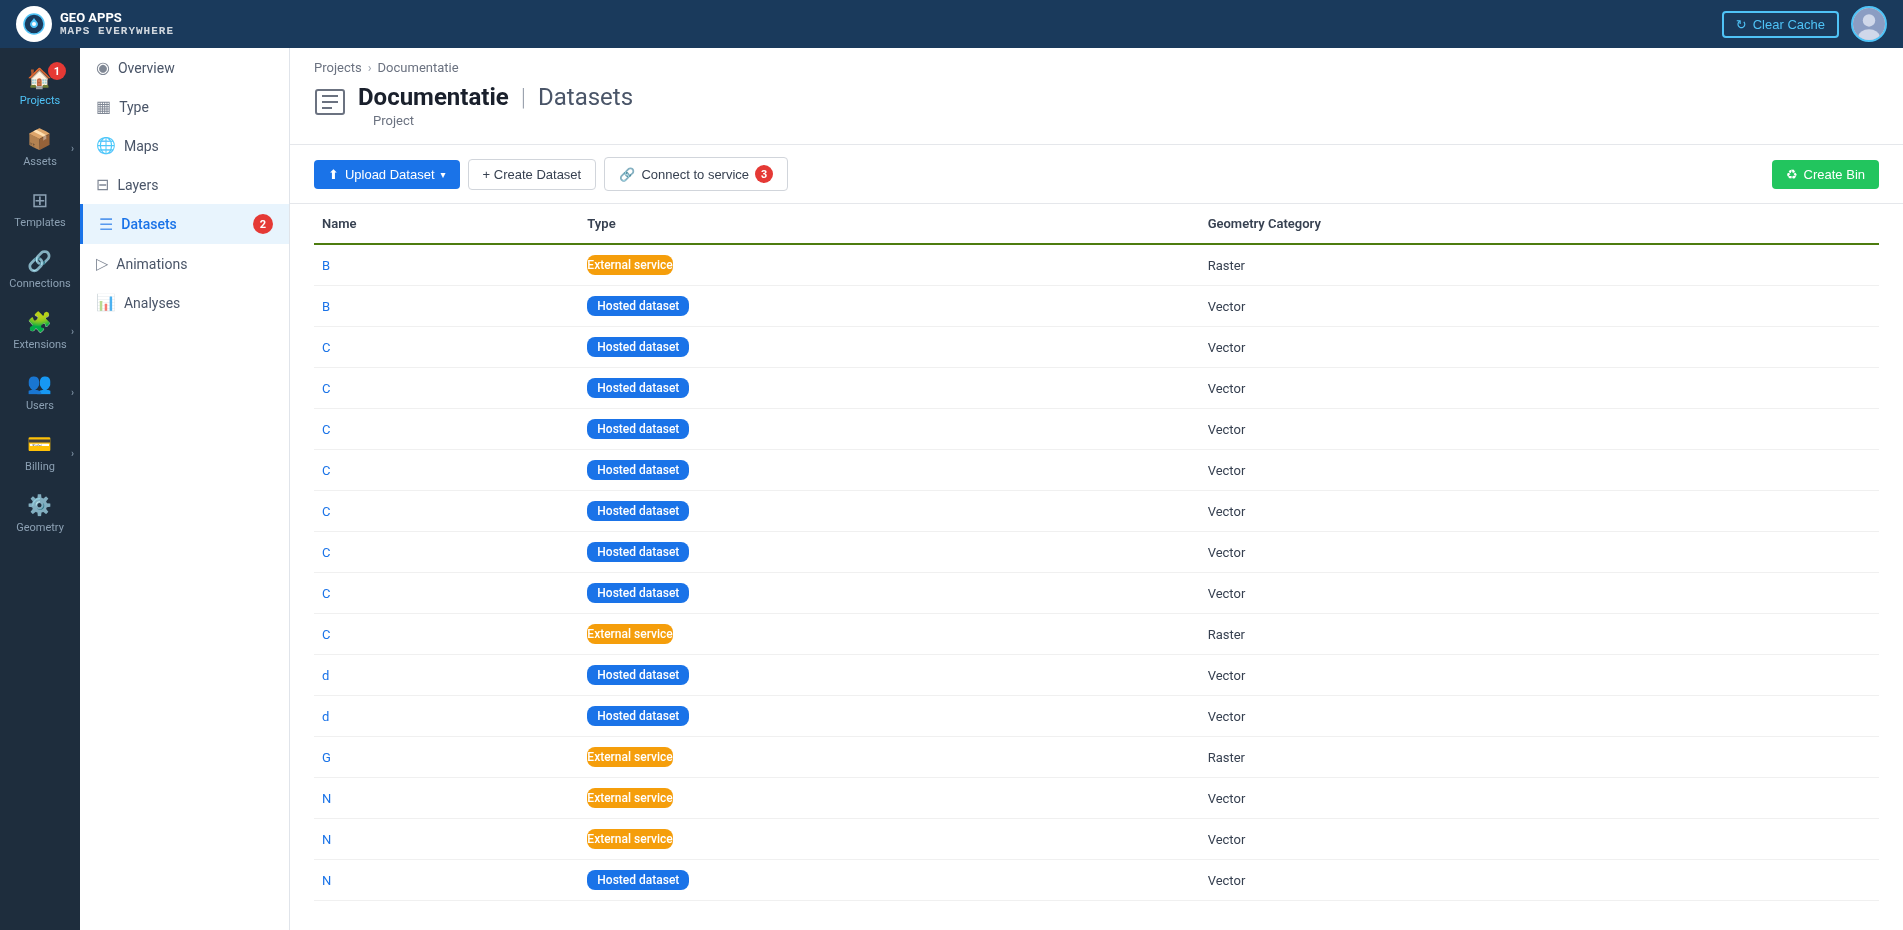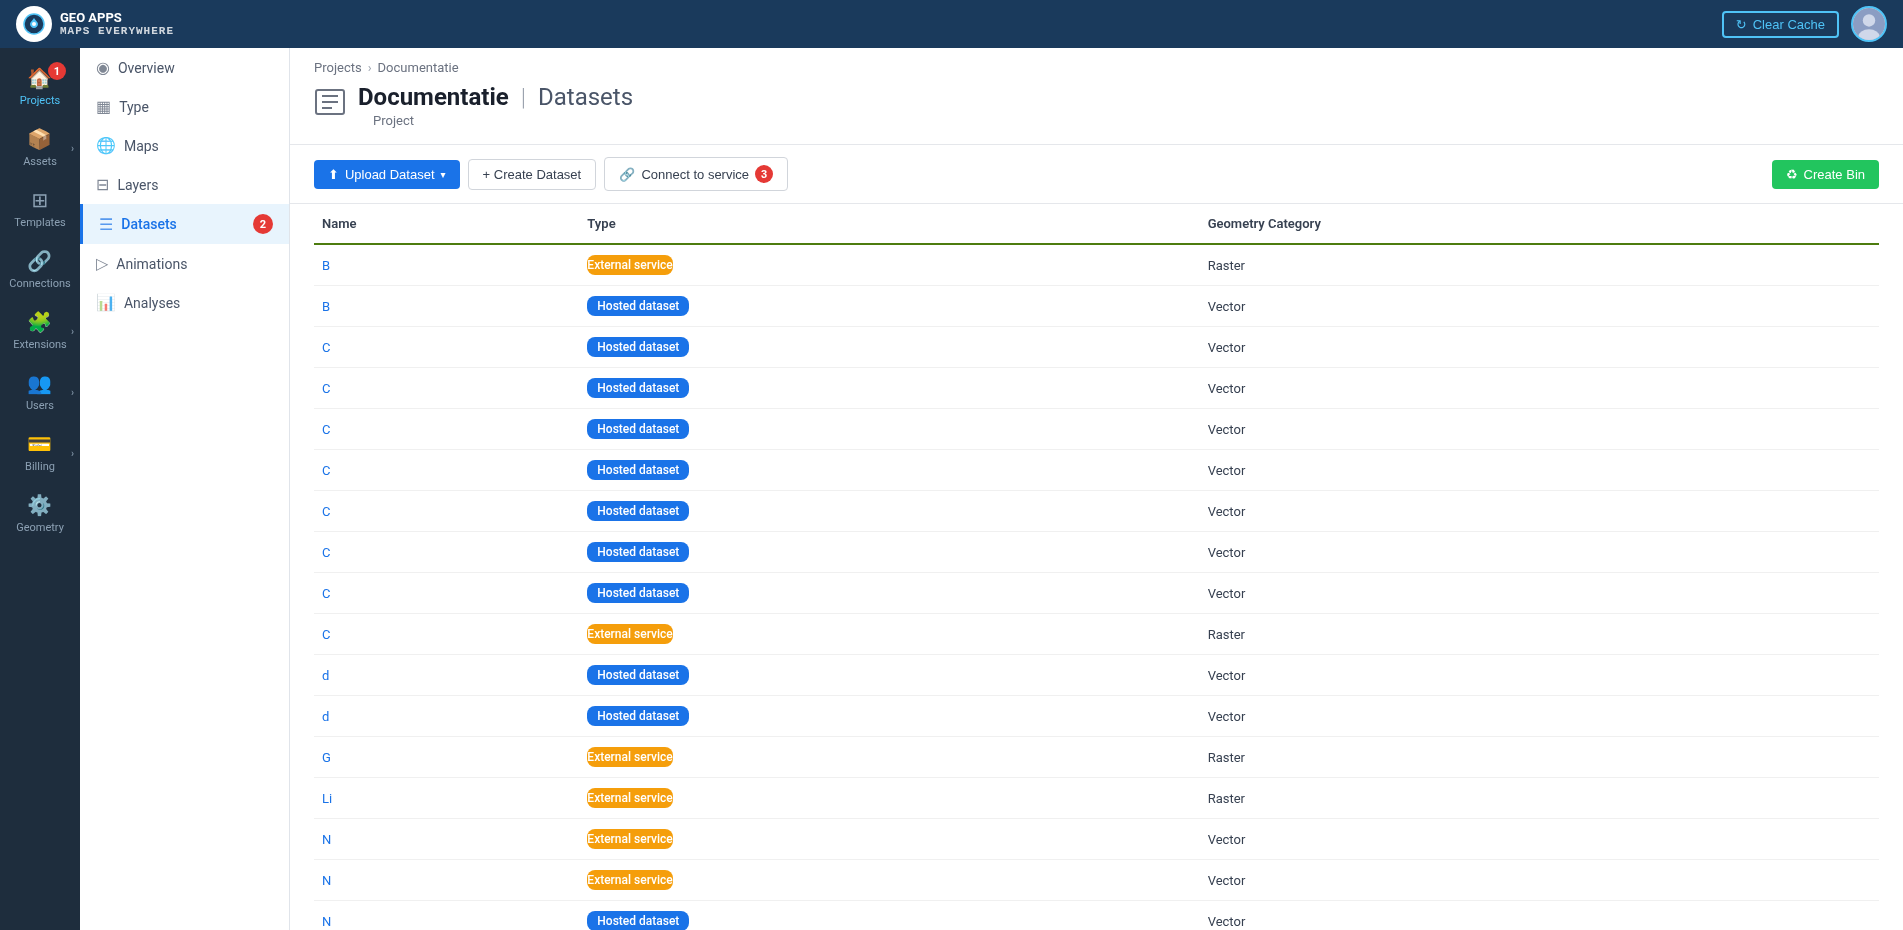--- a/index.html
+++ b/index.html
@@ -350,25 +350,20 @@
               <td class="td-name">d</td>
               <td><span class="badge-hosted">Hosted dataset</span></td>
               <td>Vector</td>
             </tr>
             <tr>
               <td class="td-name">G</td>
               <td><span class="badge-external">External service</span></td>
               <td>Raster</td>
             </tr>
             <tr>
-              <td class="td-name">Li</td>
-              <td><span class="badge-external">External service</span></td>
-              <td>Raster</td>
-            </tr>
-            <tr>
               <td class="td-name">N</td>
               <td><span class="badge-external">External service</span></td>
               <td>Vector</td>
             </tr>
             <tr>
               <td class="td-name">N</td>
               <td><span class="badge-external">External service</span></td>
               <td>Vector</td>
             </tr>
             <tr>

